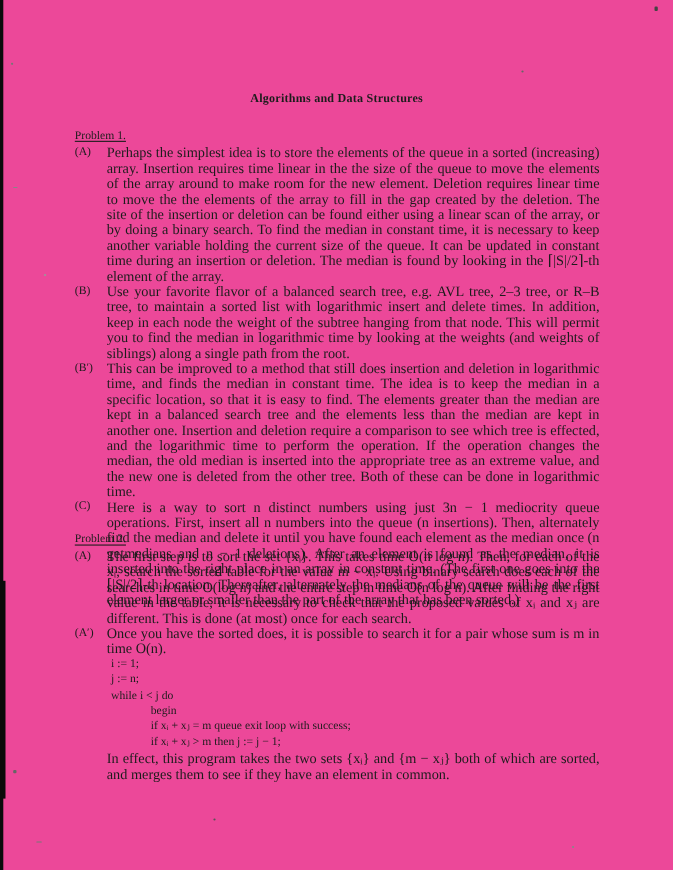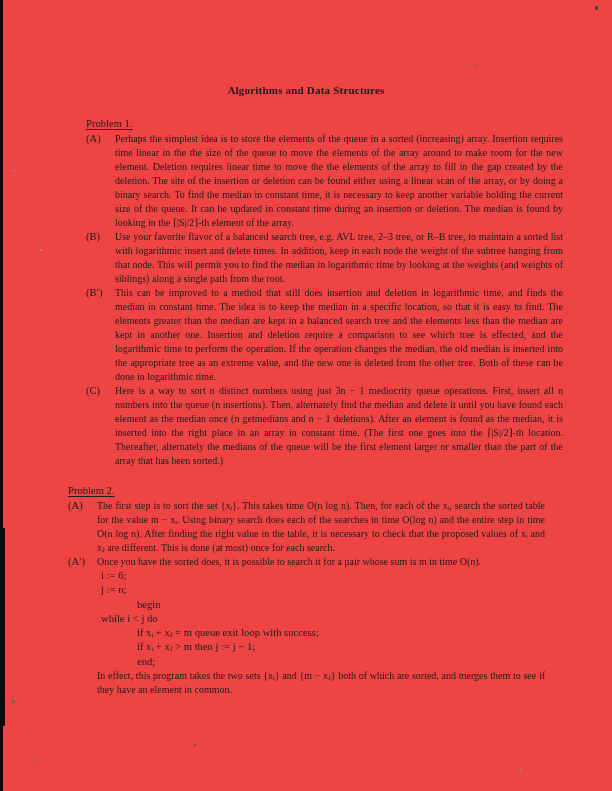--- a/index.html
+++ b/index.html
@@ -5,21 +5,21 @@
   html, body { margin: 0; padding: 0; }
   body {
     width: 612px; height: 791px;
     background: #f4f4f2;
     font-family: "Liberation Serif", "DejaVu Serif", serif;
     -webkit-font-smoothing: antialiased;
   }
   .page {
     position: relative;
     width: 612px; height: 791px;
-    background: #ef4444;
+    background: #ec4899;
     color: #1c1c1c;
     overflow: hidden;
   }
   
   .scan-edge {
     position: absolute; left: 0; top: 0;
     width: 3px; height: 791px;
     background: #0b0b0b;
   }
   .scan-edge-thick {
@@ -43,21 +43,21 @@
   }
   .items { margin-top: 1px; }
   .item { display: flex; }
   .label {
     flex: none; width: 29px;
     font-size: 10.6px; line-height: 14px;
   }
   .body { width: 448px; }
   .text {
     width: 448px;
-    font-size: 10px; line-height: 14px;
+    font-size: 13px; line-height: 14px;
     text-align: justify;
   }
   .codeblock { padding-left: 4px; }
   .code-line { font-size: 10.6px; line-height: 14.3px; }
   .code-line.lvl1 { padding-left: 36px; }
 </style>
 </head>
 <body>
 
 <div class="page">
@@ -69,21 +69,21 @@
   <div class="speck" style="left:10px; top:57px; width:2px; height:2px; background:#777;"></div>
   <div class="speck" style="left:12px; top:170px; width:4px; height:1px; background:#888;"></div>
   <div class="speck" style="left:40px; top:249px; width:2px; height:2px; background:#999;"></div>
   <div class="speck" style="left:194px; top:744px; width:2px; height:2px; background:#555;"></div>
   <div class="speck" style="left:33px; top:765px; width:5px; height:1px; background:#777;"></div>
   <div class="speck" style="left:520px; top:769px; width:2px; height:2px; background:#888;"></div>
   <div class="speck" style="left:12px; top:700px; width:3px; height:3px; background:#666;"></div>
 
   <div class="title">Algorithms and Data Structures</div>
 
-  <section class="problem" style="top:117px;margin-left:18px;">
+  <section class="problem" style="top:117px;">
     <div class="heading">Problem 1.</div>
     <div class="items">
       <div class="item">
         <div class="label">(A)</div>
         <div class="text">Perhaps the simplest idea is to store the elements of the queue in a sorted (increasing) array. Insertion requires time linear in the the size of the queue to move the elements of the array around to make room for the new element. Deletion requires linear time to move the the elements of the array to fill in the gap created by the deletion. The site of the insertion or deletion can be found either using a linear scan of the array, or by doing a binary search. To find the median in constant time, it is necessary to keep another variable holding the current size of the queue. It can be updated in constant time during an insertion or deletion. The median is found by looking in the ⌈|S|/2⌉-th element of the array.</div>
       </div>
       <div class="item">
         <div class="label">(B)</div>
         <div class="text">Use your favorite flavor of a balanced search tree, e.g. AVL tree, 2–3 tree, or R–B tree, to maintain a sorted list with logarithmic insert and delete times. In addition, keep in each node the weight of the subtree hanging from that node. This will permit you to find the median in logarithmic time by looking at the weights (and weights of siblings) along a single path from the root.</div>
       </div>
@@ -103,27 +103,26 @@
     <div class="items">
       <div class="item">
         <div class="label">(A)</div>
         <div class="text">The first step is to sort the set {xᵢ}. This takes time O(n log n). Then, for each of the xᵢ, search the sorted table for the value m − xᵢ. Using binary search does each of the searches in time O(log n) and the entire step in time O(n log n). After finding the right value in the table, it is necessary to check that the proposed values of xᵢ and xⱼ are different. This is done (at most) once for each search.</div>
       </div>
       <div class="item">
         <div class="label">(A′)</div>
         <div class="body">
           <div class="text">Once you have the sorted does, it is possible to search it for a pair whose sum is m in time O(n).</div>
           <div class="codeblock">
-            <div class="code-line lvl0">i := 6;</div>
+            <div class="code-line lvl0">i := 1;</div>
             <div class="code-line lvl0">j := n;</div>
+            <div class="code-line lvl0">while i &lt; j do</div>
             <div class="code-line lvl1">begin</div>
-            <div class="code-line lvl0">while i &lt; j do</div>
             <div class="code-line lvl1">if xᵢ + xⱼ = m queue exit loop with success;</div>
             <div class="code-line lvl1">if xᵢ + xⱼ &gt; m then j := j − 1;</div>
-            <div class="code-line lvl1">end;</div>
           </div>
           <div class="text">In effect, this program takes the two sets {xᵢ} and {m − xⱼ} both of which are sorted, and merges them to see if they have an element in common.</div>
         </div>
       </div>
     </div>
   </section>
 
 </div>
 
 </body></html>

